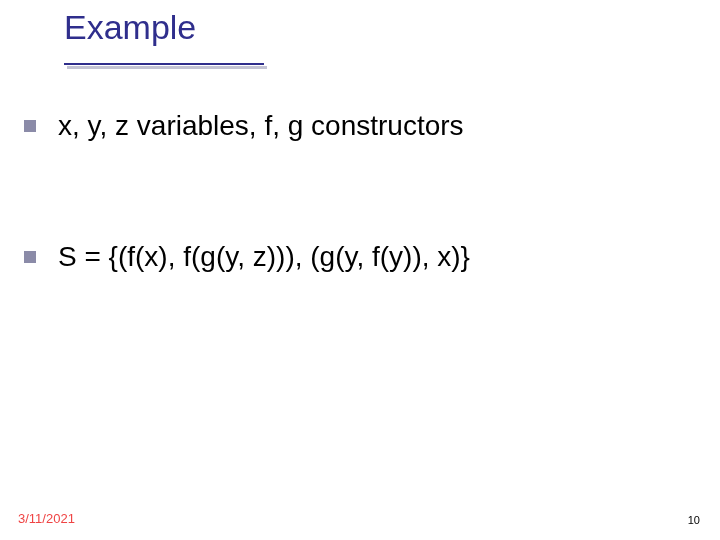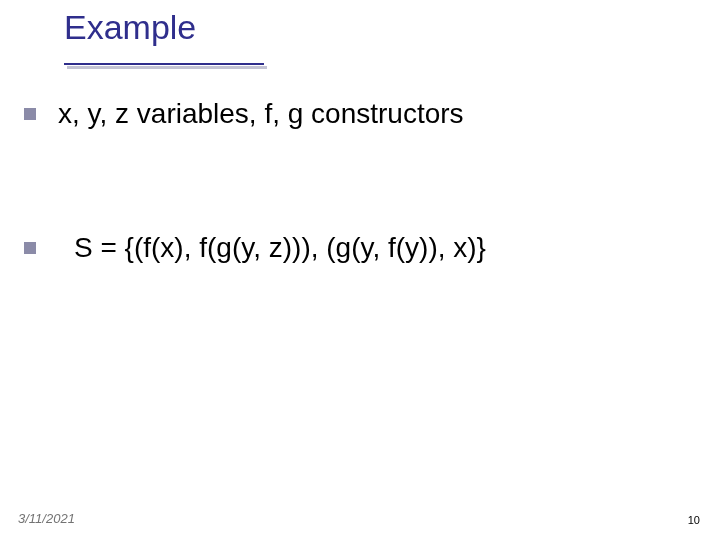--- a/index.html
+++ b/index.html
@@ -46,42 +46,41 @@
     height: 3px;
     background: #9b9bb6;
     opacity: 0.6;
   }
   .bullet-row {
     position: absolute;
     left: 24px;
     display: flex;
     align-items: flex-start;
   }
-  .bullet-row.row1 { top: 96px; }
-  .bullet-row.row2 { top: 230px; gap: 16px; }
+  .bullet-row.row1 { top: 108px; }
+  .bullet-row.row2 { top: 239px; }
   .bullet-icon {
     width: 12px;
     height: 12px;
     background: #8b8ba8;
     margin-top: 12px;
     margin-right: 22px;
     flex: 0 0 auto;
   }
   .bullet-text {
     font-size: 28px;
     color: #000000;
     line-height: 1.25;
   }
   .footer-date {
     position: absolute;
     left: 18px;
     bottom: 14px;
     font-size: 13px;
-    color: #737373;
-    font-style: italic;
+    color: #ef4444;
   }
   .footer-page {
     position: absolute;
     right: 20px;
     bottom: 14px;
     font-size: 11px;
     color: #000000;
   }
 </style>
 </head>

